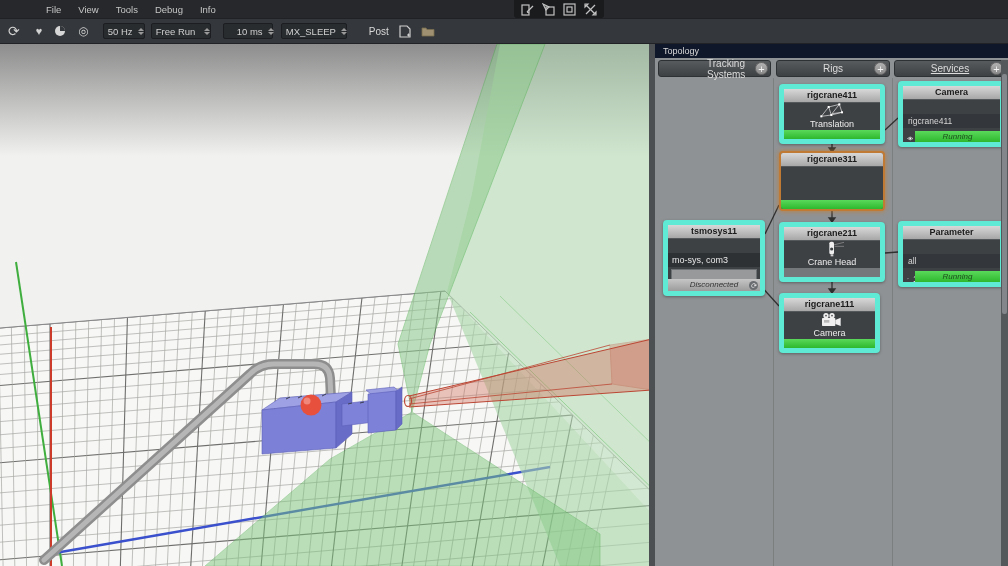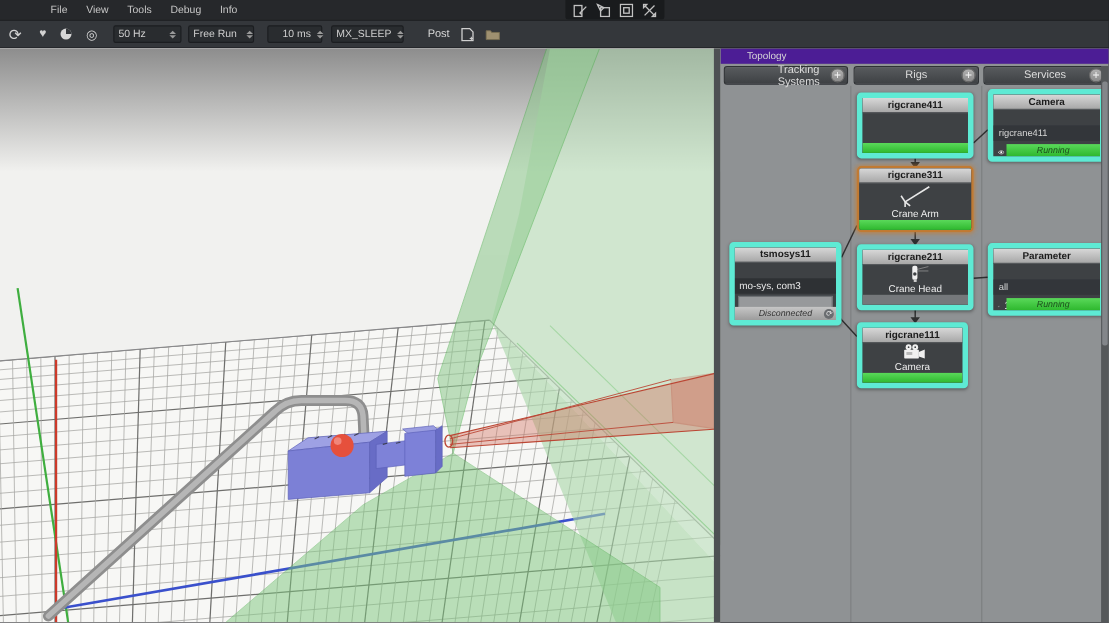--- a/index.html
+++ b/index.html
@@ -25,22 +25,22 @@
   .spin i{display:block;width:0;height:0;border-left:3px solid transparent;border-right:3px solid transparent;}
   .spin .up{border-bottom:3px solid #9a9a9a;}
   .spin .dn{border-top:3px solid #9a9a9a;}
   .redtag{display:inline-block;width:10px;height:5px;background:#cf4a28;border-radius:1px;margin-left:4px;}
   .post{color:#d8d8d8;font-size:10px;}
   
   .viewport{left:0;top:44px;width:655px;height:522px;background:#f1f1ef;overflow:hidden;}
   .vp-scroll{left:649px;top:44px;width:6px;height:522px;background:#4d5053;}
   
   .panel{left:655px;top:44px;width:353px;height:522px;background:#8f9294;overflow:hidden;}
-  .topo-bar{position:absolute;left:0;top:0;width:100%;height:14px;background:#4c1d95;
-      color:#d8d8d8;font-size:9px;line-height:14px;padding-left:24px;box-sizing:border-box;}
+  .topo-bar{position:absolute;left:0;top:0;width:100%;height:14px;background:#0f172a;
+      color:#d8d8d8;font-size:9px;line-height:14px;padding-left:8px;box-sizing:border-box;}
   .col-hd{position:absolute;top:16px;height:17px;background:linear-gradient(#585b5e,#3e4144);
       border:1px solid #2e3134;border-radius:3px;color:#dcdcdc;font-size:10px;
       display:flex;align-items:center;justify-content:center;box-sizing:border-box;}
   .plus{position:absolute;right:2px;top:1px;width:13px;height:13px;border-radius:50%;
       background:linear-gradient(#b2b2b2,#8a8a8a);border:1px solid #6c6c6c;color:#f2f2f2;
       font-size:11px;line-height:12px;text-align:center;box-sizing:border-box;}
   .col-sep{position:absolute;top:34px;bottom:0;width:1px;background:rgba(60,60,60,.22);}
   .scroll-track{position:absolute;right:0;top:16px;bottom:0;width:7px;background:#55585a;}
   .scroll-thumb{position:absolute;right:1px;top:14px;width:5px;height:240px;background:#83868a;border-radius:2px;}
   
@@ -101,21 +101,21 @@
 <div class="abs toolbar">
   <span class="tbtn" style="margin-left:8px;font-size:14px;">⟳</span>
   <span class="tbtn" style="margin-left:16px;font-size:11px;">♥</span>
   <span class="tbtn" style="margin-left:12px;">
     <svg width="12" height="12" viewBox="0 0 12 12">
         <circle cx="6" cy="6" r="5" fill="#d6d6d6"></circle>
         <path d="M6,6 L11,6 A5,5 0 0 0 6,1 Z" fill="#34373b"></path>
       </svg>
   </span>
   <span class="tbtn" style="margin-left:12px;font-size:12px;">◎</span>
-  <div class="dd" style="width:62px;margin-left:14px;">
+  <div class="dd" style="width:42px;margin-left:14px;">
     <span class="val">50 Hz</span>
     <span class="spin">
         <i class="up"></i>
         <i class="dn"></i>
       </span>
   </div>
   <div class="dd" style="width:60px;margin-left:6px;">
     <span class="val">Free Run</span>
     <span class="redtag"></span>
     <span class="spin">
@@ -303,21 +303,21 @@
   <div class="topo-bar">Topology</div>
 
   <div class="col-hd" style="left:3px;width:113px;padding-left:48px;">
     <span>Tracking Systems</span>
     <span class="plus">+</span>
   </div>
   <div class="col-hd" style="left:121px;width:114px;">
     <span>Rigs</span>
     <span class="plus">+</span>
   </div>
-  <div class="col-hd" style="left:239px;width:112px;">
+  <div class="col-hd" style="left:239px;width:112px;text-decoration:underline;">
     <span>Services</span>
     <span class="plus">+</span>
   </div>
   <div class="col-sep" style="left:118px;"></div>
   <div class="col-sep" style="left:237px;"></div>
 
   <svg class="abs" style="left:0;top:0;" width="353" height="522">
     <g stroke="#1f1f1f" stroke-width="1.3" opacity="0.85" fill="#1f1f1f">
       <line x1="110" y1="190" x2="124" y2="161"></line>
       <line x1="104" y1="240" x2="124" y2="262"></line>
@@ -337,36 +337,43 @@
     <div class="proto-row">mo-sys,  com3</div>
     <div class="inner-box"></div>
     <div class="ts-ft">
       <span>Disconnected</span>
       <span class="reconn">⟳</span>
     </div>
   </div>
 
   <div class="node" style="left:124px;top:40px;width:106px;height:60px;">
     <div class="nhd">rigcrane411</div>
+    <div class="nbody">
+      <svg class="nicon" width="44" height="24" viewBox="0 0 44 24">
+        <g stroke="#e8e8e8" stroke-width="1" fill="none">
+          <polygon points="6,20 17,6 21,18"></polygon>
+            <polygon points="22,16 33,2 37,14"></polygon>
+          <line x1="17" y1="6" x2="33" y2="2"></line>
+            <line x1="21" y1="18" x2="37" y2="14"></line>
+        </g>
+        <g fill="#ffffff">
+          <rect x="4.5" y="18.5" width="3" height="3"></rect>
+            <rect x="15.5" y="4.5" width="3" height="3"></rect>
+          <rect x="19.5" y="16.5" width="3" height="3"></rect>
+            <rect x="31.5" y="0.5" width="3" height="3"></rect>
+          <rect x="35.5" y="12.5" width="3" height="3"></rect>
+        </g>
+      </svg>
+      <div class="nlbl">Translation</div>
+    </div>
     <div class="nft green"></div>
   </div>
 
   <div class="node selected" style="left:124px;top:107px;width:106px;height:60px;">
     <div class="nhd">rigcrane311</div>
-    <div class="nbody">
-      <svg class="nicon" width="44" height="24" viewBox="0 0 44 24">
-        <g stroke="#e8e8e8" stroke-width="1.6" fill="none">
-          <line x1="12" y1="18" x2="36" y2="3"></line>
-            <line x1="12" y1="18" x2="8" y2="12"></line>
-          <line x1="12" y1="18" x2="12" y2="23"></line>
-            <line x1="12" y1="18" x2="17" y2="22"></line>
-        </g>
-      </svg>
-      <div class="nlbl">Crane Arm</div>
-    </div>
     <div class="nft green"></div>
   </div>
 
   <div class="node" style="left:124px;top:178px;width:106px;height:60px;">
     <div class="nhd">rigcrane211</div>
     <div class="nbody">
       <svg class="nicon" width="44" height="24" viewBox="0 0 44 24">
         <g stroke="#9a9a9a" stroke-width="1">
             <line x1="24" y1="6" x2="40" y2="2"></line>
             <line x1="26" y1="8" x2="40" y2="8"></line>

